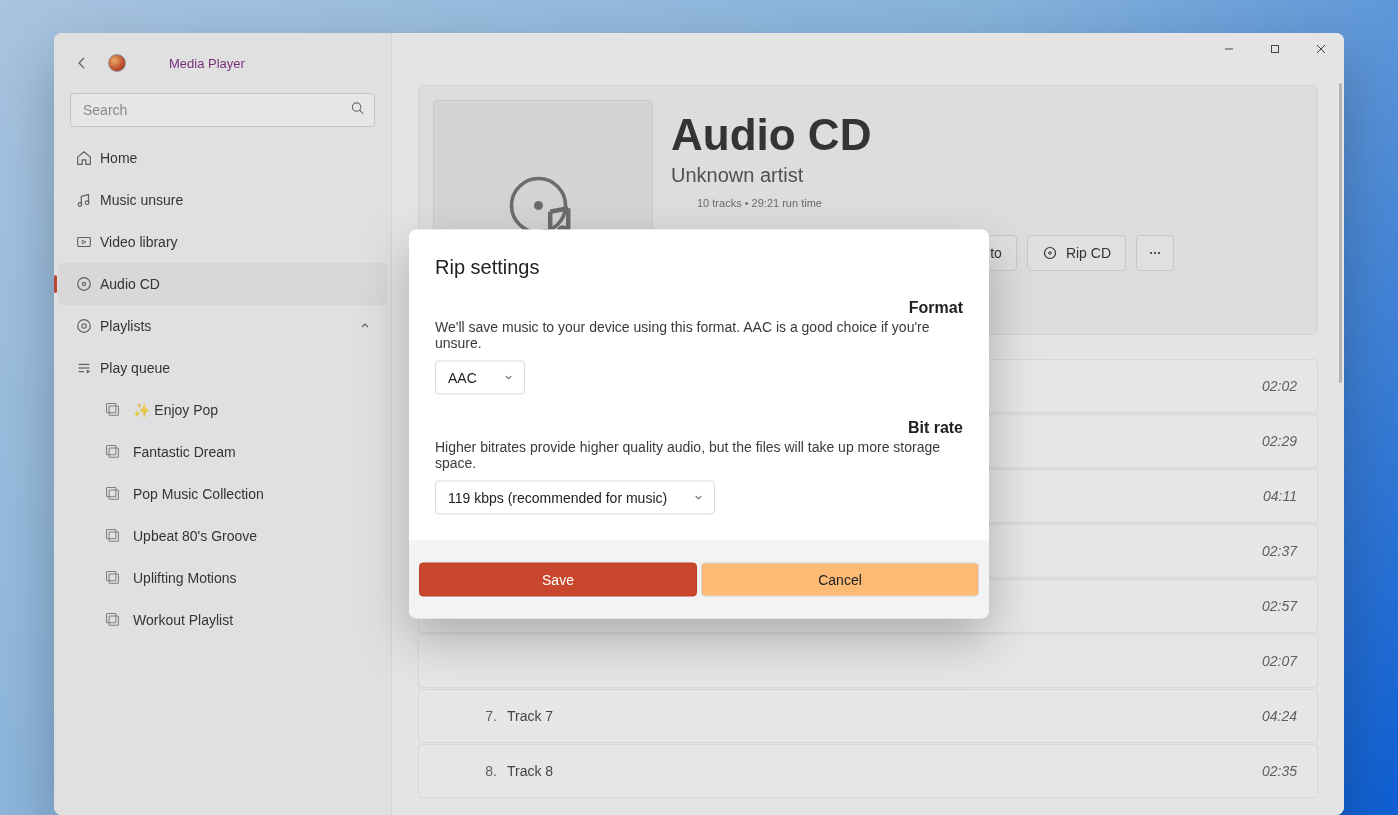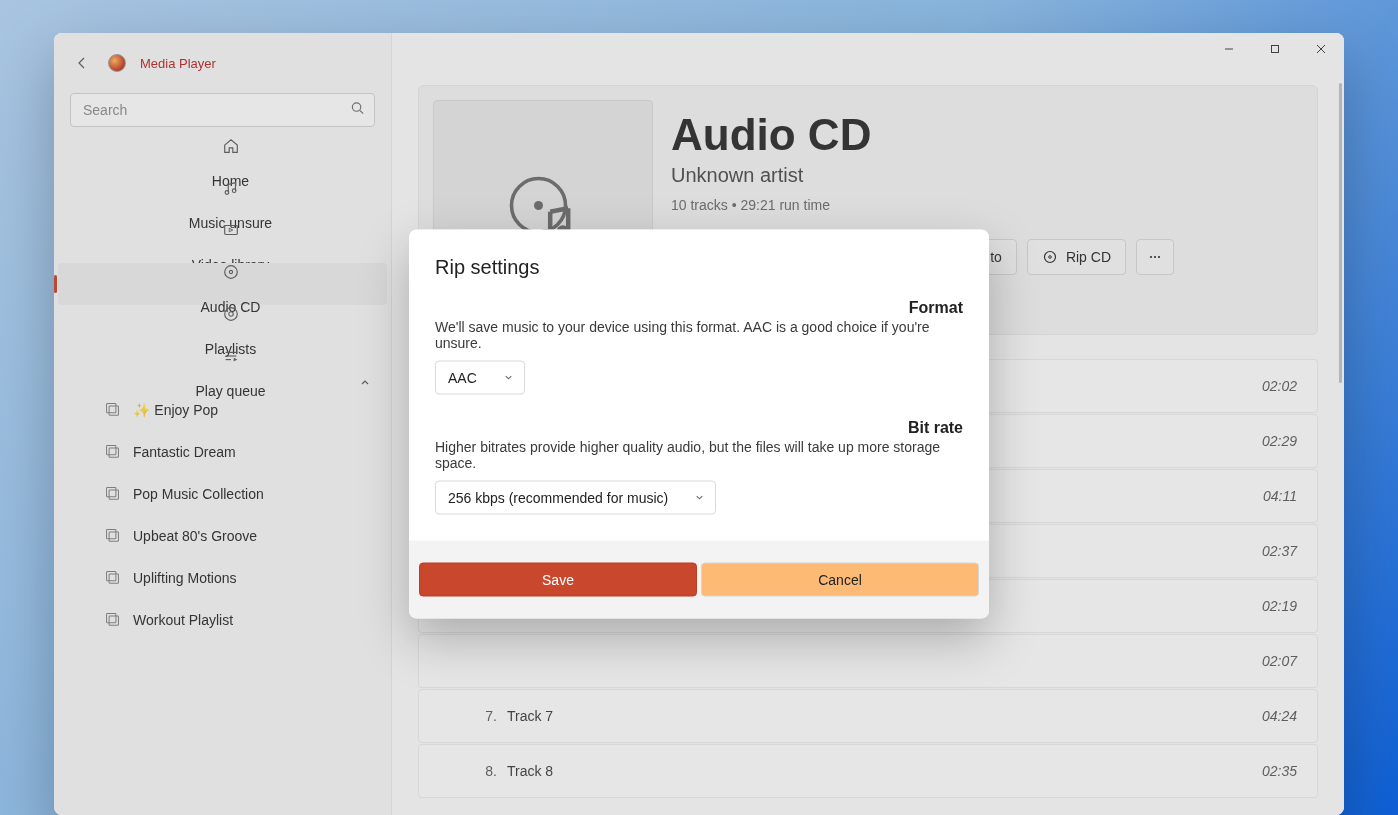--- a/index.html
+++ b/index.html
@@ -46,21 +46,21 @@
     height: 44px;
     padding-left: 16px;
     gap: 14px;
   }
   .back-arrow { width: 24px; display:flex; align-items:center; justify-content:center; color:#555; }
   .app-logo {
     width: 18px; height: 18px; border-radius: 50%;
     background: radial-gradient(circle at 35% 35%, #ffb35a, #cc3e1c 60%, #5a1f0a);
     border: 1px solid #999;
   }
-  .app-title { font-size: 13px; color: #b91c1c; }
+  .app-title { font-size: 13px; color: #701a75; margin-left: 29px; }
   .search-wrap {
     margin: 8px 16px 10px;
     position: relative;
   }
   .search-input {
     width: 100%;
     height: 34px;
     border: 1px solid #d0d0d0;
     background: #fbfbfb;
     border-radius: 4px;
@@ -70,27 +70,26 @@
   }
   .search-input::placeholder { color: #888; }
   .search-icon {
     position: absolute; right: 10px; top: 50%; transform: translateY(-50%);
     color: #666;
   }
   .nav-item {
     display: flex; align-items: center;
     height: 42px;
     padding-left: 16px;
-    gap: 18px;
+    gap: 6px;
     font-size: 14px;
     color: #222;
     border-radius: 4px;
     margin: 0 4px;
     position: relative;
-    flex-direction: column;
   }
   .nav-item.selected {
     background: #e9e9e9;
   }
   .nav-item.selected::before {
     content: "";
     position: absolute;
     left: -4px; top: 12px; bottom: 12px;
     width: 3px;
     background: #c53a22;
@@ -129,21 +128,21 @@
     width: 220px; height: 220px;
     background: #e6e4e4;
     border: 1px solid #d8d6d6;
     border-radius: 4px;
     display:flex; align-items:center; justify-content:center;
     color:#666;
   }
   .hero-info { flex:1; padding-top: 10px; }
   .hero-title { font-size: 44px; font-weight: 600; color:#222; margin-bottom: 4px; }
   .hero-artist { font-size: 20px; color:#444; margin-bottom: 10px; }
-  .hero-meta { font-size: 14px; color:#666; margin-bottom: 26px; }
+  .hero-meta { font-size: 11px; color:#666; margin-bottom: 26px; margin-left: 26px; }
   .hero-actions { display:flex; gap: 10px; align-items:center; }
   .btn {
     height: 36px;
     padding: 14px 14px;
     border: 1px solid #d6d4d4;
     background: #f4f3f3;
     border-radius: 4px;
     display:flex; align-items:center; gap: 8px;
     font-size: 14px; color:#222;
   }
@@ -484,21 +483,21 @@
     <span class="track-dur">04:11</span>
         </div>
         <div class="track-row">
     <span class="track-num"></span>
     <span class="track-name"></span>
     <span class="track-dur">02:37</span>
         </div>
         <div class="track-row">
     <span class="track-num"></span>
     <span class="track-name"></span>
-    <span class="track-dur">02:19</span>
+    <span class="track-dur">02:57</span>
         </div>
         <div class="track-row">
     <span class="track-num"></span>
     <span class="track-name"></span>
     <span class="track-dur">02:07</span>
         </div>
         <div class="track-row">
     <span class="track-num">7.</span>
     <span class="track-name">Track 7</span>
     <span class="track-dur">04:24</span>
@@ -525,21 +524,21 @@
           <span class="chev"><svg width="11" height="11" viewBox="0 0 12 12">
                 <path d="M3 5 L6 8 L9 5" fill="none" stroke="currentColor" stroke-width="1.2"></path>
               </svg></span>
         </div>
       </div>
 
       <div class="field-block" style="margin-bottom:4px">
         <div class="field-label">Bit rate</div>
         <div class="field-help">Higher bitrates provide higher quality audio, but the files will take up more storage space.</div>
         <div class="combo">
-          <span>256 kbps (recommended for music)</span>
+          <span>119 kbps (recommended for music)</span>
           <span class="chev"><svg width="11" height="11" viewBox="0 0 12 12">
                 <path d="M3 5 L6 8 L9 5" fill="none" stroke="currentColor" stroke-width="1.2"></path>
               </svg></span>
         </div>
       </div>
     </div>
     <div class="dialog-footer">
       <div class="dlg-btn primary">
         <span>Save</span>
       </div>

